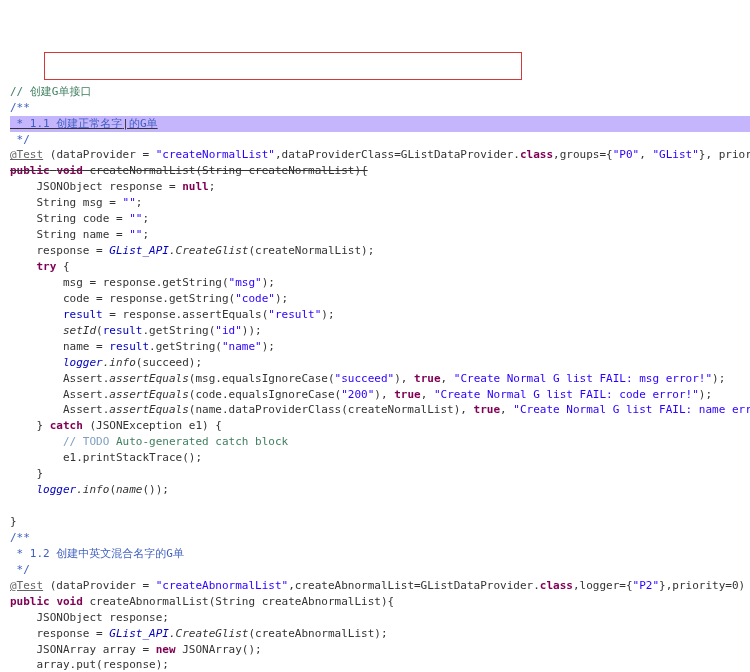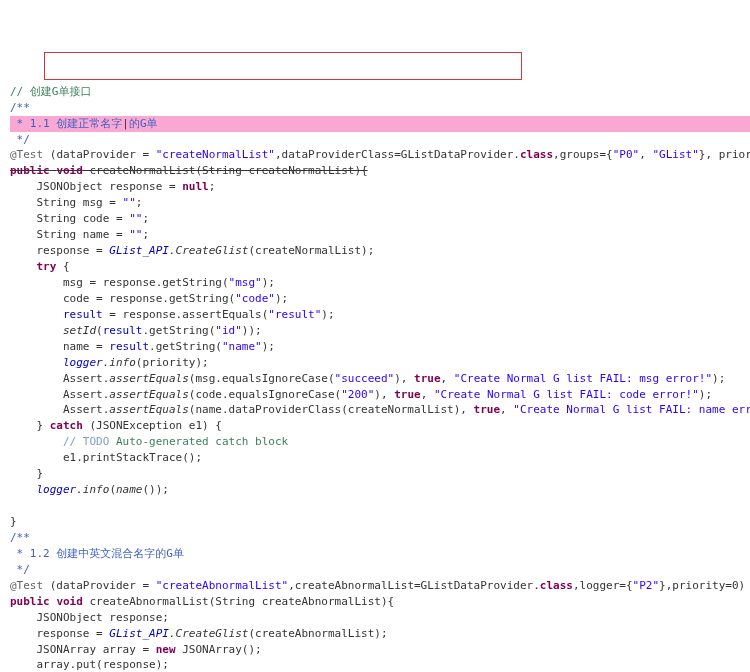--- a/index.html
+++ b/index.html
@@ -9,25 +9,25 @@
     font-size: 11px;
     line-height: 1.45;
     background: #ffffff;
     color: #333;
     white-space: pre;
     overflow: hidden;
     position: relative;
     filter: blur(0.3px);
   }
   .line { white-space: pre; text-align: center; }
-  .hl-line { background: #f9a8d4; display:block; width:100%; }
+  .hl-line { background: #c4b5fd; display:block; width:100%;text-decoration:underline; }
   .kw { color: #7f0055; font-weight: bold; }
   .kw-null { color: #7f0055; font-weight: bold; }
   .str { color: #2a00ff; }
-  .ann { color: #646464; }
+  .ann { color: #646464; text-decoration: underline; }
   .cmt { color: #3f5fbf; }
   .cmt-line { color: #3f7f5f; }
   .todo { color: #7f9fbf; font-weight: normal; }
   .field { color: #0000c0; }
   .sfield { color: #0000c0; font-style: italic; }
   .method-i { font-style: italic; }
   .redbox {
     position: absolute;
     border: 1px solid #d23a3a;
     pointer-events: none;
@@ -49,21 +49,21 @@
 <span class="line"><span>    String msg = </span><span class="str">""</span><span>;</span></span>
 <span class="line"><span>    String code = </span><span class="str">""</span><span>;</span></span>
 <span class="line"><span>    String name = </span><span class="str">""</span><span>;</span></span>
 <span class="line"><span>    response = </span><span class="sfield">GList_API</span><span class="method-i">.CreateGlist</span><span>(createNormalList);</span></span>
 <span class="line">    <span class="kw">try</span><span> {</span></span>
 <span class="line"><span>        msg = response.getString(</span><span class="str">"msg"</span><span>);</span></span>
 <span class="line"><span>        code = response.getString(</span><span class="str">"code"</span><span>);</span></span>
 <span class="line"><span>        </span><span class="field">result</span><span> = response.assertEquals(</span><span class="str">"result"</span><span>);</span></span>
 <span class="line"><span>        </span><span class="method-i">setId</span><span>(</span><span class="field">result</span><span>.getString(</span><span class="str">"id"</span><span>));</span></span>
 <span class="line"><span>        name = </span><span class="field">result</span><span>.getString(</span><span class="str">"name"</span><span>);</span></span>
-<span class="line"><span>        </span><span class="sfield">logger</span><span class="method-i">.info</span><span>(priority);</span></span>
+<span class="line"><span>        </span><span class="sfield">logger</span><span class="method-i">.info</span><span>(succeed);</span></span>
 <span class="line"><span>        Assert.</span><span class="method-i">assertEquals</span><span>(msg.equalsIgnoreCase(</span><span class="str">"succeed"</span><span>), </span><span class="kw">true</span><span>, </span><span class="str">"Create Normal G list FAIL: msg error!"</span><span>);</span></span>
 <span class="line"><span>        Assert.</span><span class="method-i">assertEquals</span><span>(code.equalsIgnoreCase(</span><span class="str">"200"</span><span>), </span><span class="kw">true</span><span>, </span><span class="str">"Create Normal G list FAIL: code error!"</span><span>);</span></span>
 <span class="line"><span>        Assert.</span><span class="method-i">assertEquals</span><span>(name.dataProviderClass(createNormalList), </span><span class="kw">true</span><span>, </span><span class="str">"Create Normal G list FAIL: name error!"</span></span>
 <span class="line"><span>    } </span><span class="kw">catch</span><span> (JSONException e1) {</span></span>
 <span class="line"><span class="cmt-line"><span>        </span><span class="todo">// TODO</span><span> Auto-generated catch block</span></span></span>
 <span class="line">        e1.printStackTrace();</span>
 <span class="line">    }</span>
 <span class="line"><span>    </span><span class="sfield">logger</span><span class="method-i">.info</span><span>(</span><span class="method-i">name</span><span>());</span></span>
 <span class="line"></span>
 <span class="line">}</span>

